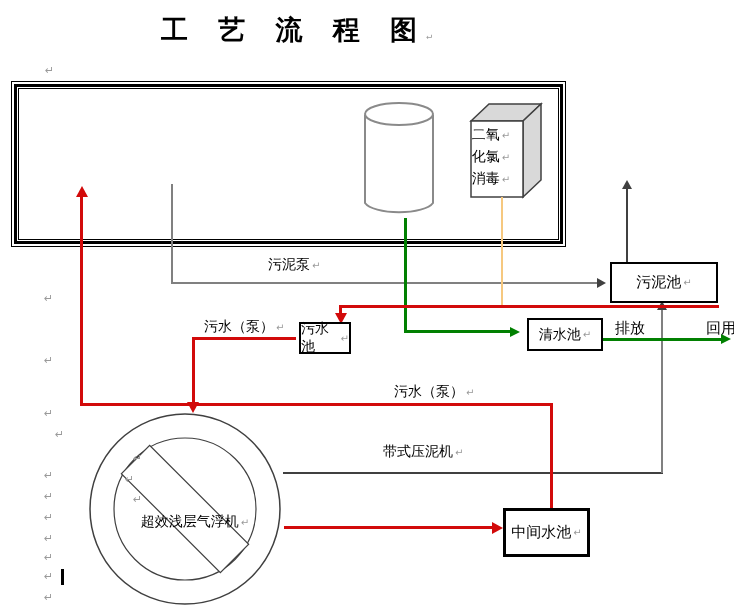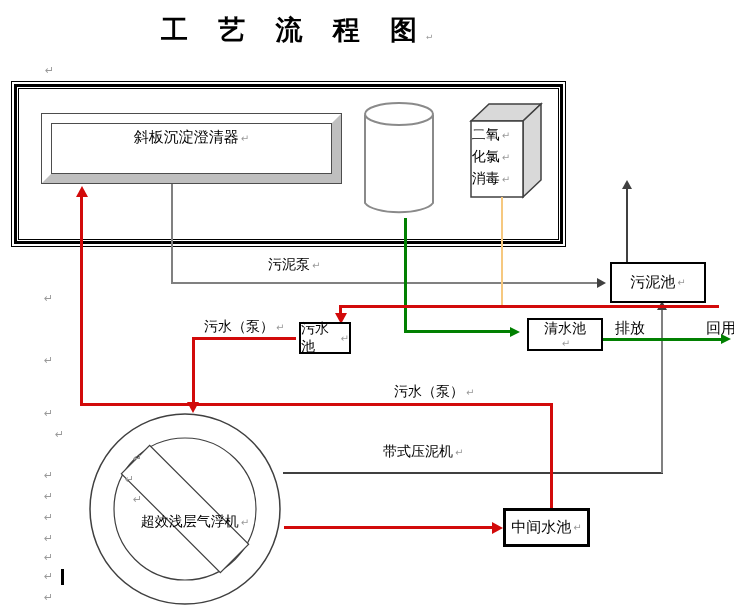--- a/index.html
+++ b/index.html
@@ -51,25 +51,20 @@
   <div class="abs title">
     <span>工 艺 流 程 图</span><span class="pil-in">↵</span>
   </div>
 
   <div class="abs bigbox">
     <div class="bigbox-mid">
       <div class="bigbox-in"></div>
     </div>
   </div>
 
-  <div class="abs bevel">
-    <div class="bevel-in">
-      <span>斜板沉淀澄清器</span><span class="pil-in">↵</span>
-    </div>
-  </div>
 
   <svg class="abs" style="left:362px;top:101px;" width="76" height="118">
     <path d="M3,14 L3,102 A35,12 0 0 0 71,102 L71,14" fill="#fff" stroke="#8a8a8a" stroke-width="2"></path>
     <ellipse cx="37" cy="13" rx="34" ry="11" fill="#fff" stroke="#8a8a8a" stroke-width="2"></ellipse>
   </svg>
 
   <svg class="abs" style="left:468px;top:100px;" width="78" height="100">
     <polygon points="3,21 21,4 73,4 55,21" fill="#d9d9d9" stroke="#404040" stroke-width="1.5"></polygon>
     <polygon points="55,21 73,4 73,80 55,97" fill="#d9d9d9" stroke="#404040" stroke-width="1.5"></polygon>
     <rect x="3" y="21" width="52" height="76" fill="#fff" stroke="#404040" stroke-width="1.5"></rect>
@@ -117,33 +112,33 @@
   <div class="arr a-down-red" style="left:187px;top:402px;"></div>
 
   <div class="ln red" style="left:339px;top:305px;width:380px;height:3px;"></div>
   <div class="ln red" style="left:339px;top:305px;width:3px;height:10px;"></div>
   <div class="arr a-down-red" style="left:335px;top:313px;"></div>
 
   <div class="ln red" style="left:284px;top:526px;width:210px;height:3px;"></div>
   <div class="arr a-right-red" style="left:492px;top:522px;"></div>
 
 
-  <div class="abs nbox" style="left:610px;top:262px;width:96px;height:41px;font-size:15px;text-align:right;">
+  <div class="abs nbox" style="left:610px;top:262px;width:108px;height:41px;font-size:15px;text-align:right;">
     <span>污泥池</span>
       <span class="pil-in">↵</span>
   </div>
   <div class="abs nbox" style="left:299px;top:322px;width:52px;height:32px;font-size:14px;">
     <span>污水池</span>
       <span class="pil-in">↵</span>
   </div>
-  <div class="abs nbox" style="left:527px;top:318px;width:76px;height:33px;font-size:14px;flex-direction:column;">
+  <div class="abs nbox" style="left:527px;top:318px;width:76px;height:33px;font-size:14px;">
     <span>清水池</span>
       <span class="pil-in">↵</span>
   </div>
-  <div class="abs nbox" style="left:503px;top:508px;width:87px;height:39px;font-size:15px;border-width:3px;">
+  <div class="abs nbox" style="left:503px;top:508px;width:87px;height:49px;font-size:15px;border-width:3px;">
     <span>中间水池</span>
       <span class="pil-in">↵</span>
   </div>
 
   <div class="abs" style="left:125px;top:513px;width:140px;text-align:center;font-size:14px;">
     <span>超效浅层气浮机</span><span class="pil-in">↵</span>
   </div>
 
   <div class="lbl" style="left:268px;top:256px;font-size:14px;">
     <span>污泥泵</span><span class="pil-in">↵</span>

